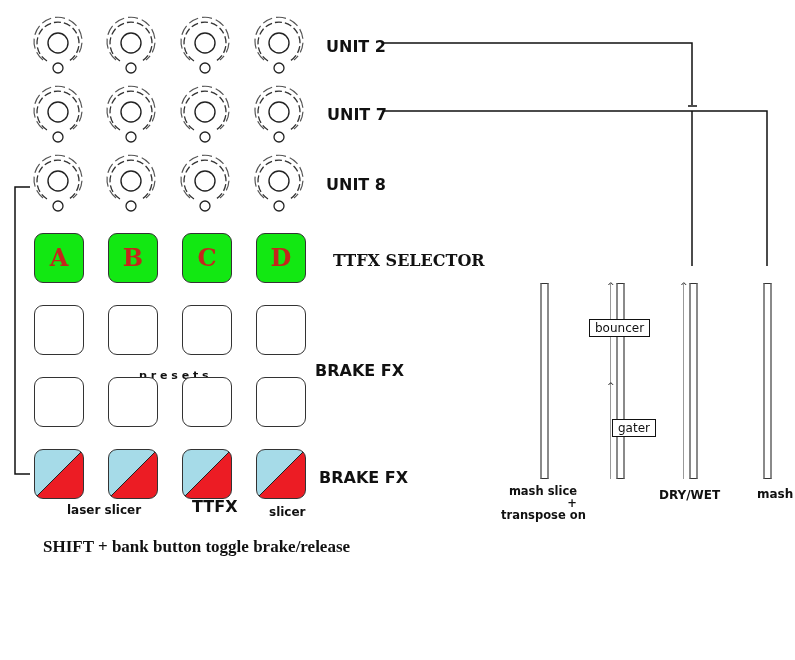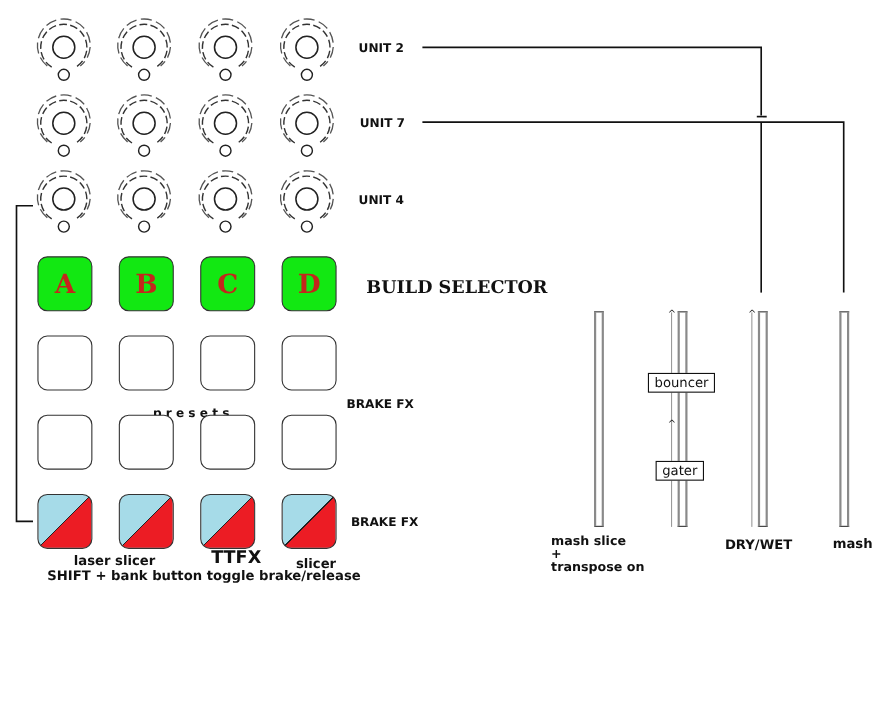--- a/index.html
+++ b/index.html
@@ -3,21 +3,21 @@
 <meta charset="utf-8">
 <style>
   html, body { margin: 0; padding: 0; background: #ffffff; }
   body { width: 795px; height: 660px; position: relative; overflow: hidden; font-family: "DejaVu Sans", sans-serif; }
   svg.lines { position: absolute; left: 0; top: 0; }
   .knob { position: absolute; width: 60px; height: 62px; }
   .pad { position: absolute; width: 50px; height: 50px; border: 1.5px solid #333; border-radius: 9px; box-sizing: border-box; background: #fff; }
   .pad.green { background: #12e812; }
   .pad.green span { display: block; text-align: center; line-height: 48px; font-family: "DejaVu Serif", serif; font-weight: bold; font-size: 24px; color: #c4261c; }
   .pad.brake { background: linear-gradient(to bottom right, #a6dbe8 0%, #a6dbe8 49.5%, #222 49.5%, #222 50.5%, #ec1c24 50.5%, #ec1c24 100%); overflow: hidden; }
-  .lbl { position: absolute; font-family: "DejaVu Sans", sans-serif; font-weight: bold; font-size: 11px; color: #111; white-space: nowrap; }
+  .lbl { position: absolute; font-family: "DejaVu Sans", sans-serif; font-weight: bold; font-size: 16px; color: #111; white-space: nowrap; }
   .lbl-serif { position: absolute; font-family: "DejaVu Serif", serif; font-weight: bold; font-size: 16px; color: #111; white-space: nowrap; }
   .tag { position: absolute; border: 1px solid #111; background: #fff; font-family: "DejaVu Sans", sans-serif; font-size: 12px; padding: 1px 5px; color: #111; white-space: nowrap; }
   .slider-bar { position: absolute; width: 9px; border-left: 2px solid #8a8a8a; border-right: 2px solid #8a8a8a; border-top: 1.5px solid #333; border-bottom: 1.5px solid #333; box-sizing: border-box; }
   .slider-thin { position: absolute; width: 0; border-left: 1.5px solid #9a9a9a; }
   .caret { position: absolute; font-size: 9px; line-height: 8px; color: #222; font-family: "DejaVu Sans", sans-serif; }
 </style>
 </head>
 <body>
 
 <svg class="lines" width="795" height="660">
@@ -101,35 +101,35 @@
     <div class="knob" style="left: 251px; top: 153px;"><svg width="60" height="62" viewBox="0 0 60 62">
     <circle cx="28" cy="28" r="10" fill="none" stroke="#222" stroke-width="1.4"></circle>
     <path d="M17 46 A21 21 0 1 1 39 46" fill="none" stroke="#333" stroke-width="1.3" stroke-dasharray="7 3"></path>
     <path d="M13 45 A24 24 0 1 1 43 45" fill="none" stroke="#555" stroke-width="1.2" stroke-dasharray="10 4"></path>
     <circle cx="28" cy="53" r="5" fill="none" stroke="#222" stroke-width="1.3"></circle>
   </svg></div>
   </div>
 
 <div class="lbl" style="left:326px;top:37px;">UNIT 2</div>
 <div class="lbl" style="left:327px;top:105px;">UNIT 7</div>
-<div class="lbl" style="left:326px;top:175px;">UNIT 4</div>
+<div class="lbl" style="left:326px;top:175px;">UNIT 8</div>
 
 <div class="pad green" style="left:34px;top:233px;">
     <span>A</span>
   </div>
 <div class="pad green" style="left:108px;top:233px;">
     <span>B</span>
   </div>
 <div class="pad green" style="left:182px;top:233px;">
     <span>C</span>
   </div>
 <div class="pad green" style="left:256px;top:233px;">
     <span>D</span>
   </div>
-<div class="lbl-serif" style="left:333px;top:251px;">BUILD SELECTOR</div>
+<div class="lbl-serif" style="left:333px;top:251px;">TTFX SELECTOR</div>
 
 <div class="pad" style="left:34px;top:305px;"></div>
 <div class="pad" style="left:108px;top:305px;"></div>
 <div class="pad" style="left:182px;top:305px;"></div>
 <div class="pad" style="left:256px;top:305px;"></div>
 <div class="lbl" style="left:139px;top:369px;font-size:11px;">p r e s e t s</div>
 <div class="lbl" style="left:315px;top:361px;">BRAKE FX</div>
 
 <div class="pad" style="left:34px;top:377px;"></div>
 <div class="pad" style="left:108px;top:377px;"></div>
@@ -137,35 +137,35 @@
 <div class="pad" style="left:256px;top:377px;"></div>
 
 <div class="pad brake" style="left:34px;top:449px;"></div>
 <div class="pad brake" style="left:108px;top:449px;"></div>
 <div class="pad brake" style="left:182px;top:449px;"></div>
 <div class="pad brake" style="left:256px;top:449px;"></div>
 <div class="lbl" style="left:319px;top:468px;">BRAKE FX</div>
 <div class="lbl" style="left:67px;top:503px;font-size:12px;">laser slicer</div>
 <div class="lbl" style="left:192px;top:486px;font-size:16px;margin-top:11px;">TTFX</div>
 <div class="lbl" style="left:269px;top:505px;font-size:12px;">slicer</div>
-<div class="lbl" style="left:43px;top:516px;font-size:12px;">SHIFT + bank button toggle brake/release</div>
+<div class="lbl" style="left:43px;top:537px;font-size:17px;font-family:Liberation Serif, serif;">SHIFT + bank button toggle brake/release</div>
 
 <div class="slider-bar" style="left:540px;top:283px;height:196px;"></div>
-<div class="lbl" style="left:501px;top:485px;width:76px;text-align:left;font-size:11.5px;line-height:12px;">
+<div class="lbl" style="left:501px;top:485px;width:76px;text-align:right;font-size:11.5px;line-height:12px;">
   <div>mash slice</div>
   <div>+</div>
   <div>transpose on</div>
 </div>
 
 <div class="slider-thin" style="left:610px;top:284px;height:195px;"></div>
 <div class="caret" style="left:607px;top:282px;">^</div>
 <div class="caret" style="left:607px;top:382px;">^</div>
 <div class="slider-bar" style="left:616px;top:283px;height:196px;"></div>
-<div class="tag" style="left:589px;top:319px;margin-top:20px;">bouncer</div>
-<div class="tag" style="left:596px;top:419px;">gater</div>
+<div class="tag" style="left:589px;top:319px;">bouncer</div>
+<div class="tag" style="left:612px;top:419px;">gater</div>
 
 <div class="slider-thin" style="left:683px;top:284px;height:195px;"></div>
 <div class="caret" style="left:680px;top:282px;">^</div>
 <div class="slider-bar" style="left:689px;top:283px;height:196px;"></div>
 <div class="lbl" style="left:659px;top:488px;font-size:12px;">DRY/WET</div>
 
 <div class="slider-bar" style="left:763px;top:283px;height:196px;"></div>
 <div class="lbl" style="left:757px;top:487px;font-size:12px;">mash</div>
 
 </body></html>

